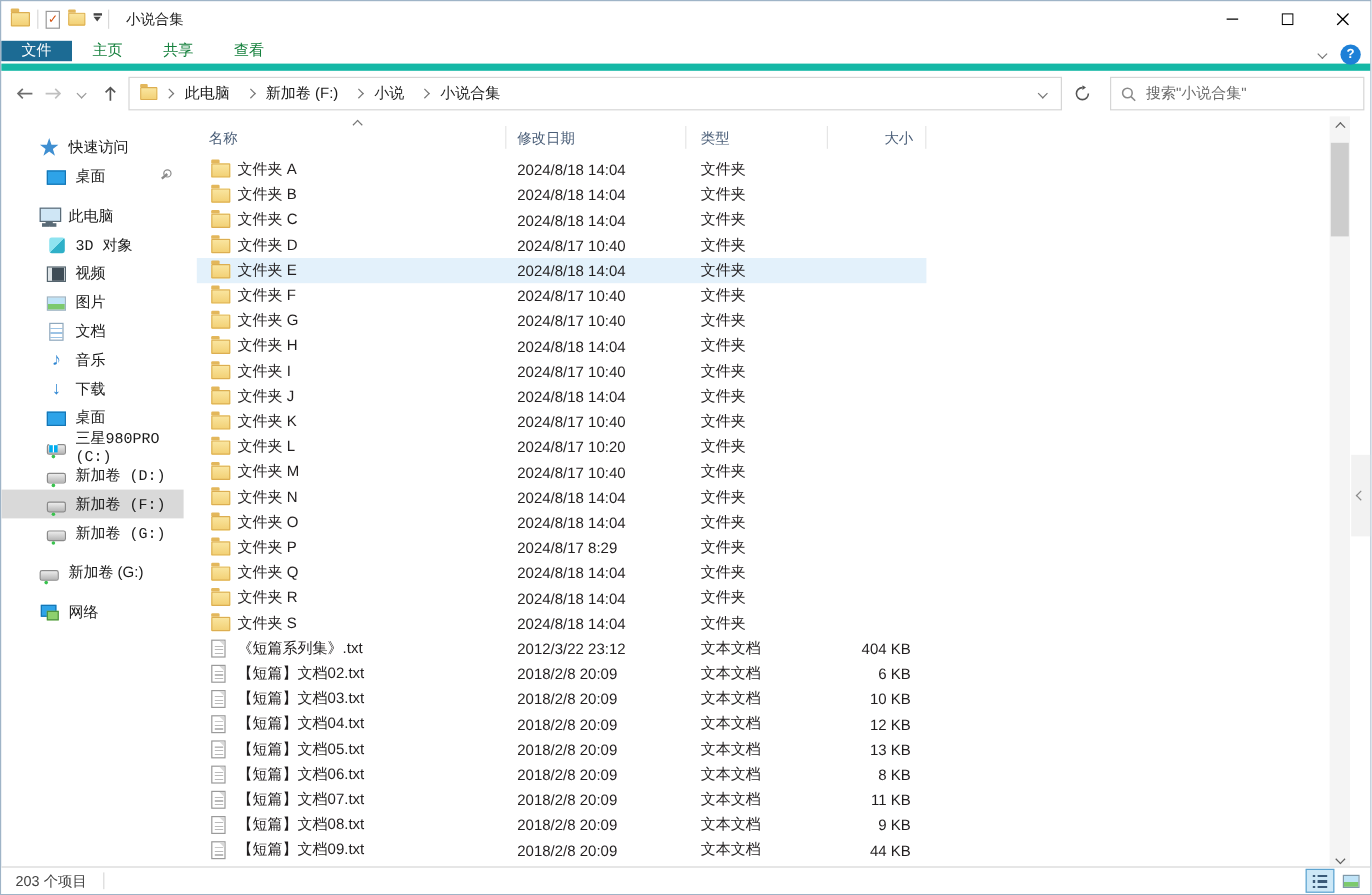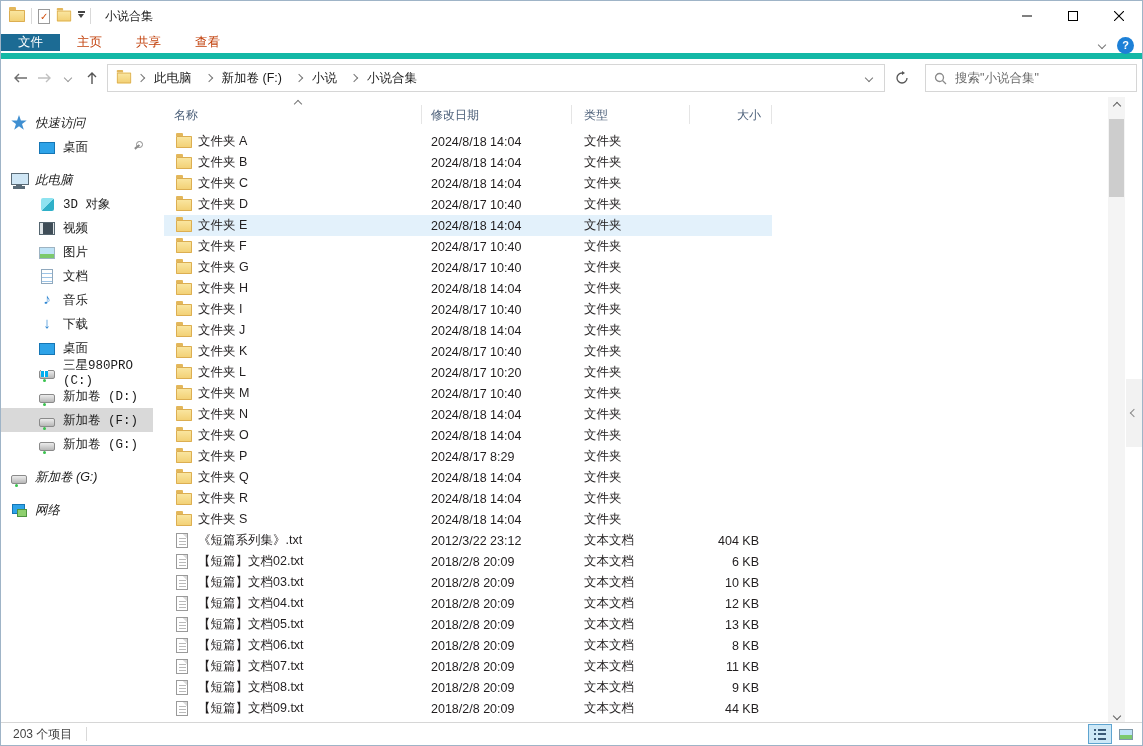--- a/index.html
+++ b/index.html
@@ -24,21 +24,21 @@
 
   
   .doccheck { position:relative; width:12px; height:15px; background:#fff; border:1px solid #9a9a9a; }
   .doccheck::after { content:"✓"; position:absolute; left:1px; top:1px; color:#d4500e; font-size:10px; font-weight:bold; }
 
   .dd-caret { width:0; height:0; border-left:3.5px solid transparent; border-right:3.5px solid transparent; border-top:4px solid #444; position:relative; }
   .dd-caret::before { content:""; position:absolute; left:-3.5px; top:-7px; width:7px; height:1.5px; background:#444; }
 
   
   .ribbon { position:absolute; left:0; top:30px; width:100%; height:28px; border-bottom:6px solid #14b8a6; display:flex; align-items:center; }
-  .tab { padding:0 17px; display:flex; align-items:center; font-size:12.5px; color:#c2410c; }
+  .tab { padding:0 17px; display:flex; align-items:center; font-size:12.5px; color:#15803d; }
   .tab.active { background:#1c6b94; color:#fff; }
   .ribbon-right { position:absolute; right:8px; top:0; height:28px; display:flex; align-items:center; gap:12px; }
   .chev { width:6px; height:6px; border-right:1.4px solid #777; border-bottom:1.4px solid #777; }
   .chev.down { transform:rotate(45deg); }
   .chev.up { transform:rotate(-135deg); }
   .chev.left { transform:rotate(135deg); }
   .chev.right { transform:rotate(-45deg); }
   .help-circle { width:17px; height:17px; border-radius:50%; background:#1d80d7; position:relative; }
   .help-circle::after { content:"?"; position:absolute; left:0; top:0; width:100%; height:100%;
         display:flex; align-items:center; justify-content:center; color:#fff; font-size:11px; font-weight:bold; }
@@ -55,21 +55,21 @@
   .crumb { display:flex; align-items:center; gap:8px; padding:0 6px; height:26px; font-size:12.5px; color:#1a1a1a; }
   .crumb .chev { margin-right:2px; }
   .addr-dd { width:22px; height:26px; display:flex; align-items:center; justify-content:center; }
   .refresh-btn { width:30px; height:28px; display:flex; align-items:center; justify-content:center; margin-left:2px; }
   .search-box { margin-left:8px; width:212px; height:28px; border:1px solid #d6d6d6; display:flex; align-items:center; gap:8px; padding:0 8px; }
   .search-text { color:#6b6b6b; font-size:12.5px; white-space:nowrap; overflow:hidden; }
 
   
   .sidebar { position:absolute; left:0; top:96px; width:160px; height:627px; overflow:hidden; padding-top:14px; }
   .side-item { position:relative; height:24px; display:flex; align-items:center; gap:8px; font-size:12.5px; color:#1a1a1a; width:152px; }
-  .side-item.lvl0 { padding-left:10px;font-style:italic; }
+  .side-item.lvl0 { padding-left:32px; }
   .side-item.lvl1 { padding-left:38px;font-family:Liberation Mono, monospace; }
   .side-item.gap { margin-top:9px; }
   .side-item.selected { background:#d9d9d9; }
   .pin { position:absolute; right:10px; top:6px; width:10px; height:10px; }
   .pin::before { content:""; position:absolute; left:3px; top:0; width:5px; height:5px; border-radius:50%; border:1.6px solid #8a8a8a; }
   .pin::after { content:""; position:absolute; left:1px; top:5px; width:6px; height:1.6px; background:#8a8a8a; transform:rotate(-40deg); }
 
   .ic { width:16px; height:16px; flex:0 0 16px; position:relative; display:flex; align-items:center; justify-content:center; }
   .ic-star { background:#3f8fd1; clip-path:polygon(50% 0,62% 35%,98% 35%,69% 57%,80% 92%,50% 70%,20% 92%,31% 57%,2% 35%,38% 35%); }
   .ic-desktop { background:#2ea3e8; border:1px solid #1576b5; height:12px; margin-top:2px; }

